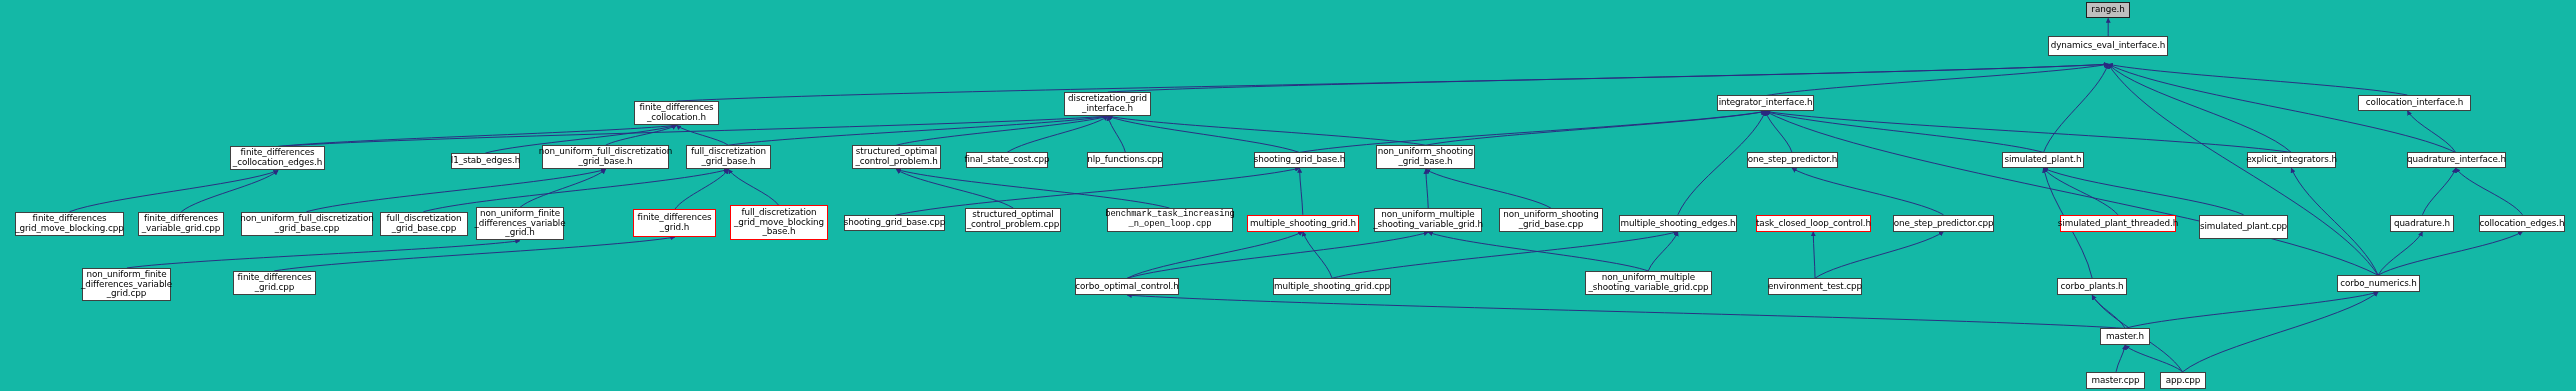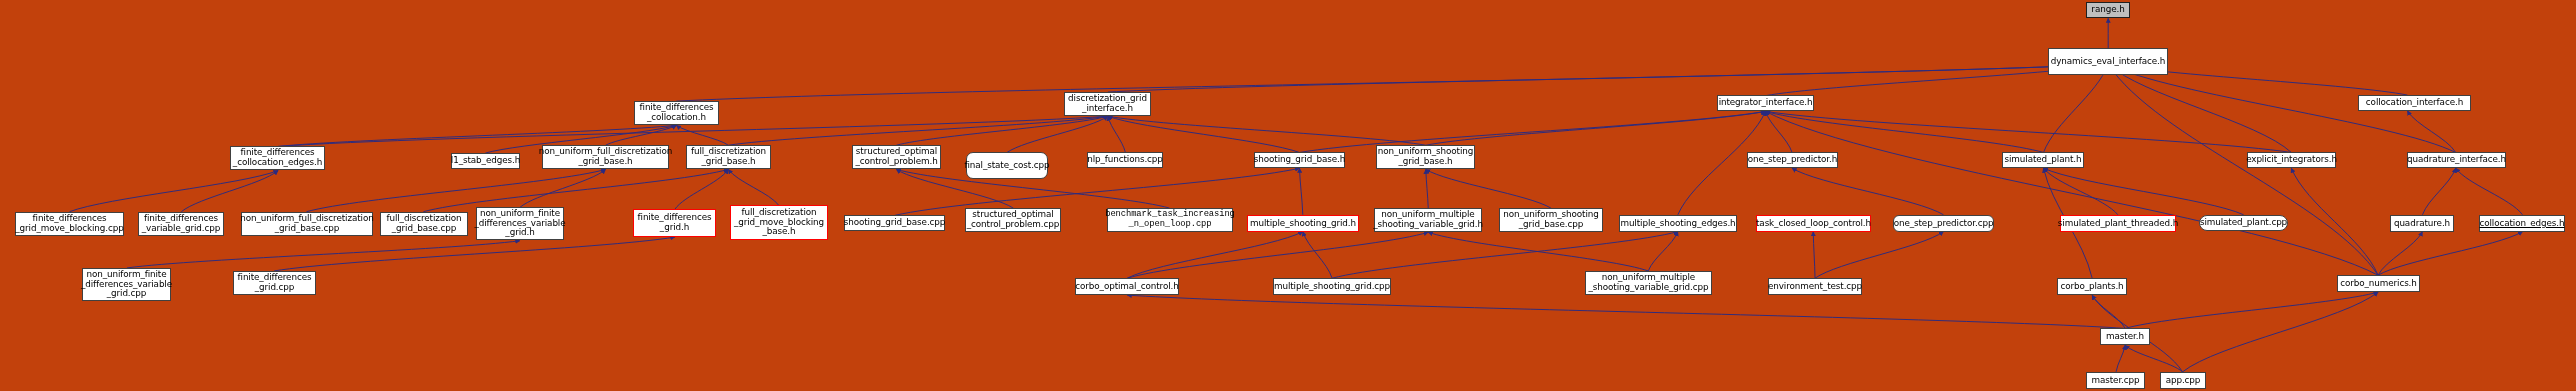--- a/index.html
+++ b/index.html
@@ -4,21 +4,21 @@
 <style>
   html, body {
     margin: 0;
     padding: 0;
     background: #ffffff;
   }
   #graph-root {
     position: relative;
     width: 2576px;
     height: 392px;
-    background: #c2410c;
+    background: #14b8a6;
     font-family: "DejaVu Sans", "Liberation Sans", sans-serif;
     overflow: hidden;
   }
   #edge-layer {
     position: absolute;
     left: 0;
     top: 0;
     width: 2576px;
     height: 392px;
     pointer-events: none;
@@ -123,37 +123,37 @@
         <path d="M 3516 543 C 3591.33 522, 3859.17 504, 3934.5 483" marker-end="url(#arrow)"></path>
         <path d="M 3516 543 C 3218.82 523.75, 2162.18 507.25, 1865 488" marker-end="url(#arrow)"></path>
         <path d="M 3501 615 C 3503.7 599.6, 3513.3 586.4, 3516 571" marker-end="url(#arrow)"></path>
         <path d="M 3611 615 C 3593.9 599.6, 3533.1 586.4, 3516 571" marker-end="url(#arrow)"></path>
         <path d="M 3611 615 C 3584.09 570.55, 3488.41 532.45, 3461.5 488" marker-end="url(#arrow)"></path>
         <path d="M 3611 615 C 3669.23 568.8, 3876.27 529.2, 3934.5 483" marker-end="url(#arrow)"></path>
       </g>
   </svg>
   <div id="node-layer">
       <div class="node root" style="left: 2086px; top: 2.4px; width: 44px; height: 15.7px;">range.h</div>
-      <div class="node" style="left: 2048px; top: 48px; width: 120px; height: 27px;">dynamics_eval_interface.h</div>
+      <div class="node" style="left: 2048px; top: 36px; width: 120px; height: 20px;">dynamics_eval_interface.h</div>
       <div class="node" style="left: 634px; top: 101px; width: 85px; height: 24px;">finite_differences
 _collocation.h</div>
       <div class="node" style="left: 1064px; top: 92px; width: 87px; height: 24px;">discretization_grid
 _interface.h</div>
       <div class="node" style="left: 1717px; top: 95px; width: 97px; height: 15.7px;">integrator_interface.h</div>
       <div class="node" style="left: 2358px; top: 95px; width: 113px; height: 15.7px;">collocation_interface.h</div>
       <div class="node" style="left: 230px; top: 146px; width: 95px; height: 24px;">finite_differences
 _collocation_edges.h</div>
       <div class="node" style="left: 451px; top: 153px; width: 69px; height: 15.7px;">l1_stab_edges.h</div>
       <div class="node" style="left: 542px; top: 145px; width: 127px; height: 24px;">non_uniform_full_discretization
 _grid_base.h</div>
       <div class="node" style="left: 686px; top: 145px; width: 85px; height: 24px;">full_discretization
 _grid_base.h</div>
       <div class="node" style="left: 852px; top: 145px; width: 89px; height: 24px;">structured_optimal
 _control_problem.h</div>
-      <div class="node" style="left: 966px; top: 152px; width: 82px; height: 27px; border-radius: 7px;">final_state_cost.cpp</div>
+      <div class="node" style="left: 966px; top: 152px; width: 82px; height: 16px;">final_state_cost.cpp</div>
       <div class="node" style="left: 1087px; top: 152px; width: 76px; height: 15.7px;">nlp_functions.cpp</div>
       <div class="node" style="left: 1254px; top: 152px; width: 91px; height: 15.7px;">shooting_grid_base.h</div>
       <div class="node" style="left: 1376px; top: 145px; width: 99px; height: 24px;">non_uniform_shooting
 _grid_base.h</div>
       <div class="node" style="left: 1747px; top: 152px; width: 91px; height: 15.7px;">one_step_predictor.h</div>
       <div class="node" style="left: 2002px; top: 152px; width: 82px; height: 15.7px;">simulated_plant.h</div>
       <div class="node" style="left: 2247px; top: 152px; width: 89px; height: 15.7px;">explicit_integrators.h</div>
       <div class="node" style="left: 2407px; top: 152px; width: 99px; height: 15.7px;">quadrature_interface.h</div>
       <div class="node" style="left: 15px; top: 212px; width: 109px; height: 24px;">finite_differences
 _grid_move_blocking.cpp</div>
@@ -176,25 +176,25 @@
 _control_problem.cpp</div>
       <div class="node" style="left: 1107px; top: 208px; width: 126px; height: 24px; font-family: Liberation Mono, monospace;">benchmark_task_increasing
 _n_open_loop.cpp</div>
       <div class="node highlight" style="left: 1247px; top: 215px; width: 112px; height: 17px;">multiple_shooting_grid.h</div>
       <div class="node" style="left: 1374px; top: 208px; width: 108px; height: 24px;">non_uniform_multiple
 _shooting_variable_grid.h</div>
       <div class="node" style="left: 1499px; top: 208px; width: 104px; height: 24px;">non_uniform_shooting
 _grid_base.cpp</div>
       <div class="node" style="left: 1619px; top: 215px; width: 118px; height: 17px;">multiple_shooting_edges.h</div>
       <div class="node highlight" style="left: 1756px; top: 215px; width: 115px; height: 17px;">task_closed_loop_control.h</div>
-      <div class="node" style="left: 1893px; top: 215px; width: 101px; height: 17px; border-radius: 6px;">one_step_predictor.cpp</div>
+      <div class="node" style="left: 1893px; top: 215px; width: 101px; height: 17px;">one_step_predictor.cpp</div>
       <div class="node highlight" style="left: 2060px; top: 215px; width: 116px; height: 17px;">simulated_plant_threaded.h</div>
-      <div class="node" style="left: 2199px; top: 215px; width: 89px; height: 16px; border-radius: 8px;">simulated_plant.cpp</div>
+      <div class="node" style="left: 2199px; top: 215px; width: 89px; height: 24px;">simulated_plant.cpp</div>
       <div class="node" style="left: 2390px; top: 215px; width: 64px; height: 17px;">quadrature.h</div>
-      <div class="node" style="left: 2479px; top: 215px; width: 86px; height: 17px; text-decoration: underline;">collocation_edges.h</div>
+      <div class="node" style="left: 2479px; top: 215px; width: 86px; height: 17px;">collocation_edges.h</div>
       <div class="node" style="left: 82px; top: 268px; width: 89px; height: 33px;">non_uniform_finite
 _differences_variable
 _grid.cpp</div>
       <div class="node" style="left: 233px; top: 271px; width: 83px; height: 24px;">finite_differences
 _grid.cpp</div>
       <div class="node" style="left: 1075px; top: 278px; width: 104px; height: 17px;">corbo_optimal_control.h</div>
       <div class="node" style="left: 1273px; top: 278px; width: 118px; height: 17px; text-align: center;">multiple_shooting_grid.cpp</div>
       <div class="node" style="left: 1585px; top: 271px; width: 127px; height: 24px;">non_uniform_multiple
 _shooting_variable_grid.cpp</div>
       <div class="node" style="left: 1768px; top: 278px; width: 94px; height: 17px;">environment_test.cpp</div>

